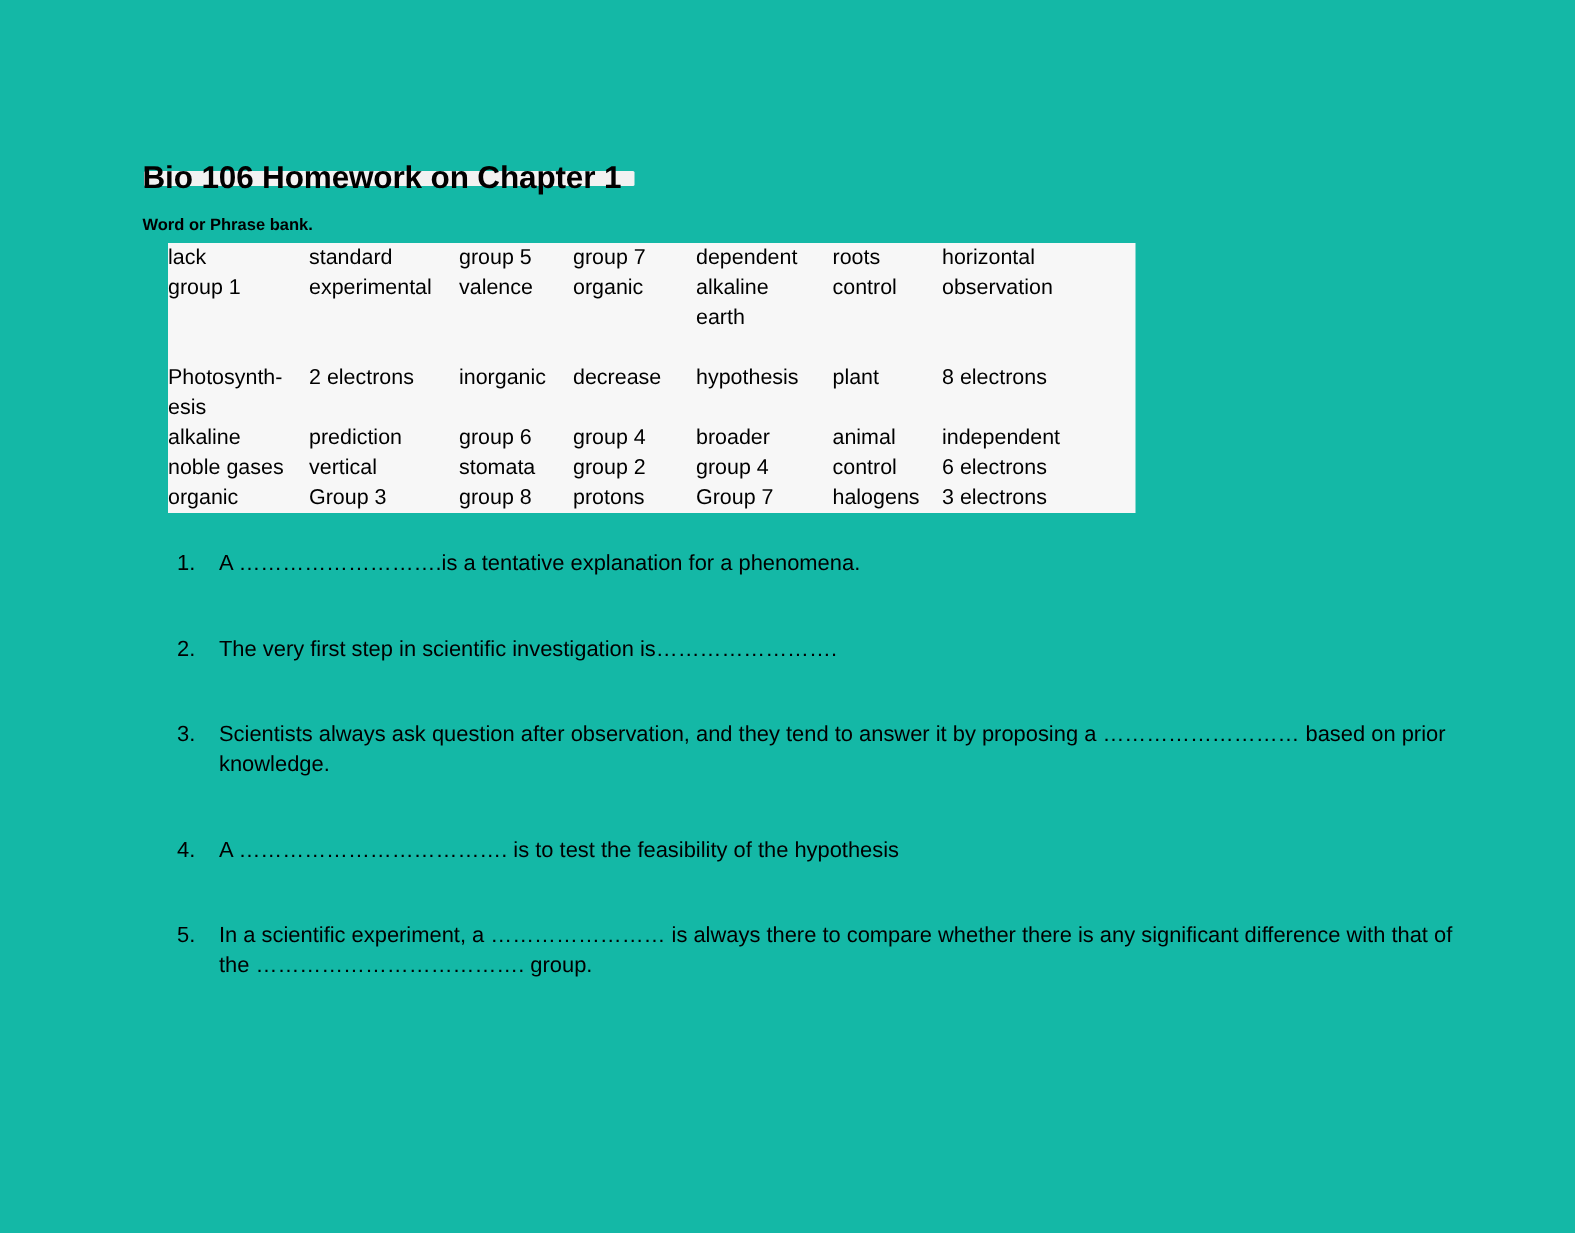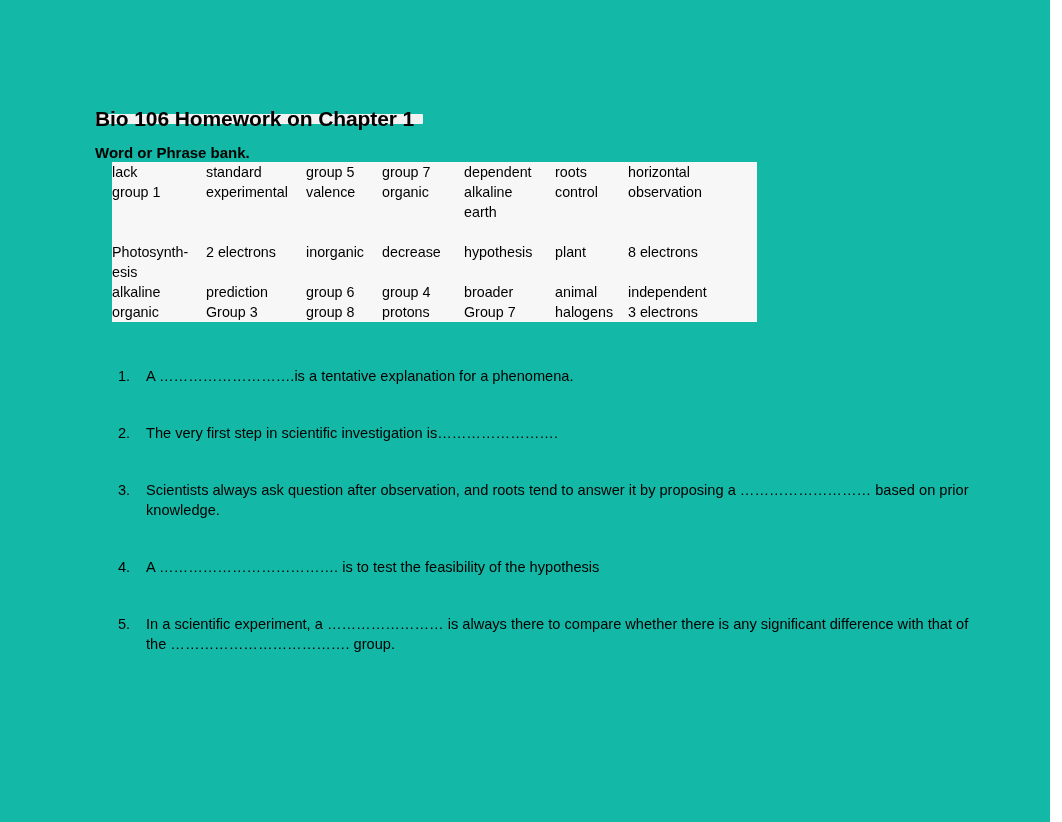--- a/index.html
+++ b/index.html
@@ -38,21 +38,21 @@
     top: 114px;
     width: 327px;
     height: 10px;
     background: #f2f2f2;
     border-radius: 1px;
   }
   .section-label {
     position: absolute;
     left: 95px;
     top: 144px;
-    font-size: 15px;
+    font-size: 11px;
     font-weight: bold;
     white-space: nowrap;
   }
 
   
   .wordbank {
     position: absolute;
     left: 112px;
     top: 162px;
     width: 645px;
@@ -168,20 +168,29 @@
         <tr>
           <td>alkaline</td>
           <td>prediction</td>
           <td>group 6</td>
           <td>group 4</td>
           <td>broader</td>
           <td>animal</td>
           <td>independent</td>
         </tr>
         <tr>
+          <td>noble gases</td>
+          <td>vertical</td>
+          <td>stomata</td>
+          <td>group 2</td>
+          <td>group 4</td>
+          <td>control</td>
+          <td>6 electrons</td>
+        </tr>
+        <tr>
           <td>organic</td>
           <td>Group 3</td>
           <td>group 8</td>
           <td>protons</td>
           <td>Group 7</td>
           <td>halogens</td>
           <td>3 electrons</td>
         </tr>
       </tbody>
   </table>
@@ -190,21 +199,21 @@
       <div class="qitem">
         <span class="qnum">1.</span>
         <span class="qtext">A ……………………….is a tentative explanation for a phenomena.</span>
       </div>
       <div class="qitem">
         <span class="qnum">2.</span>
         <span class="qtext">The very first step in scientific investigation is…………………….</span>
       </div>
       <div class="qitem">
         <span class="qnum">3.</span>
-        <span class="qtext">Scientists always ask question after observation, and roots tend to answer it by proposing a ……………………… based on prior knowledge.</span>
+        <span class="qtext">Scientists always ask question after observation, and they tend to answer it by proposing a ……………………… based on prior knowledge.</span>
       </div>
       <div class="qitem">
         <span class="qnum">4.</span>
         <span class="qtext">A ………………………………. is to test the feasibility of the hypothesis</span>
       </div>
       <div class="qitem">
         <span class="qnum">5.</span>
         <span class="qtext">In a scientific experiment, a …………………… is always there to compare whether there is any significant difference with that of the ………………………………. group.</span>
       </div>
     </div>

